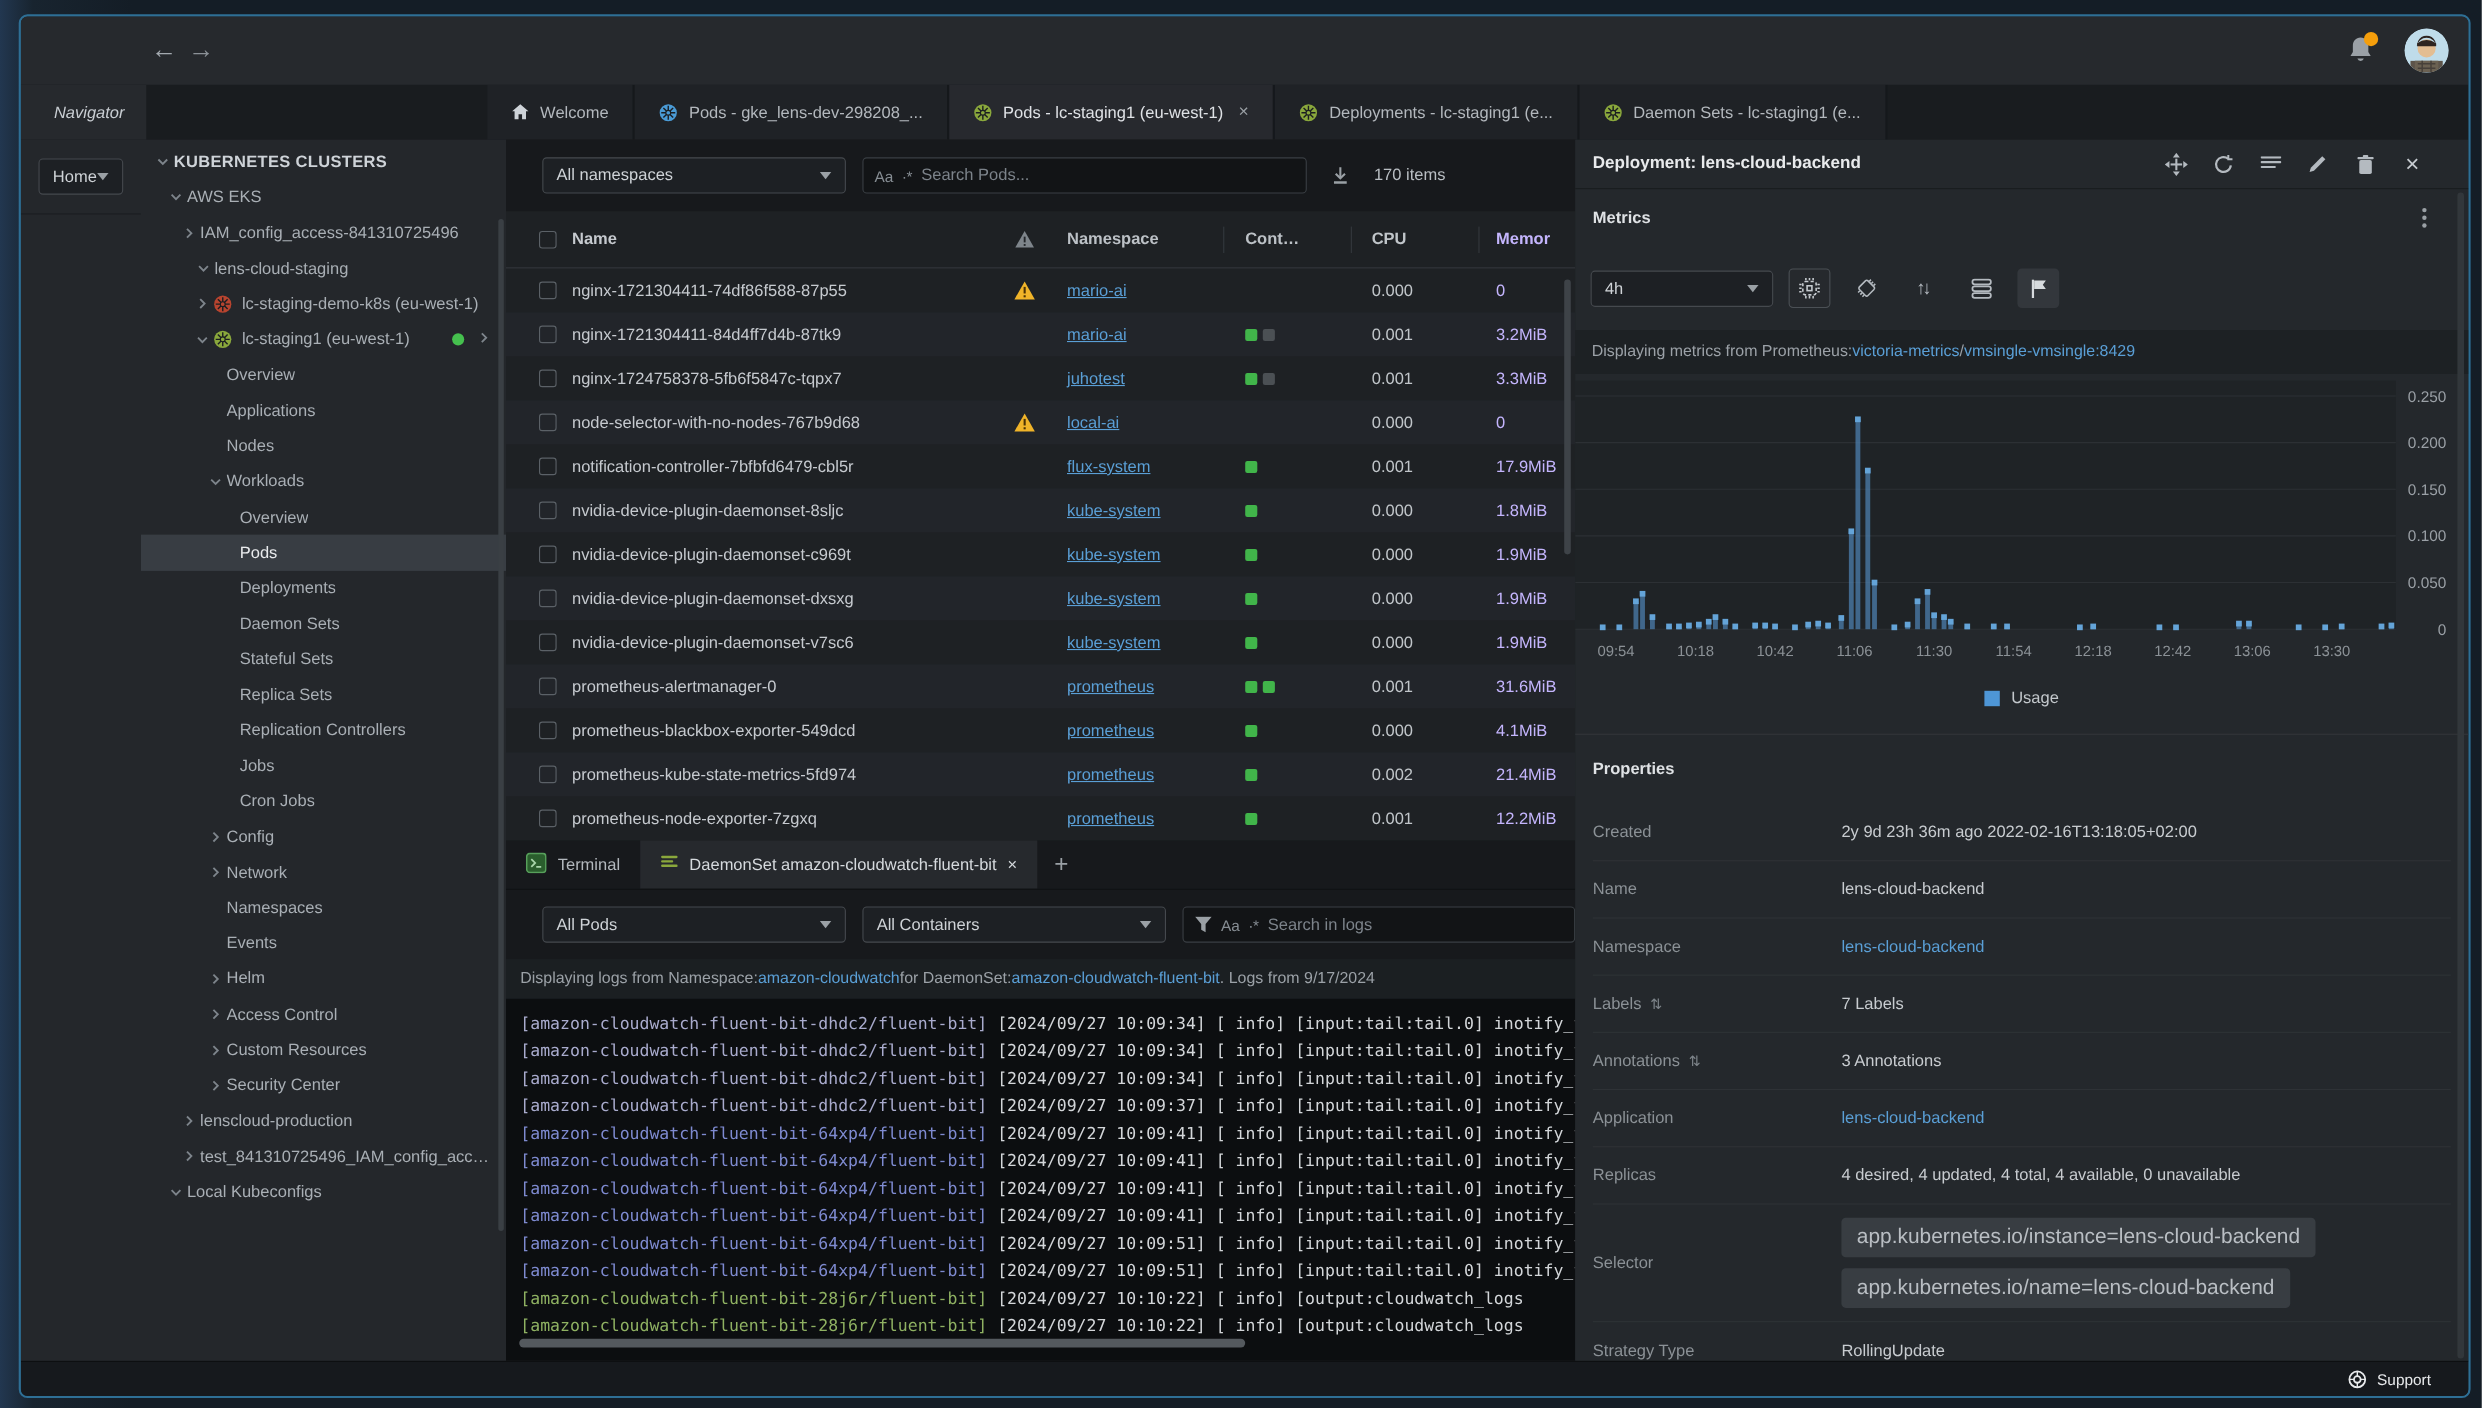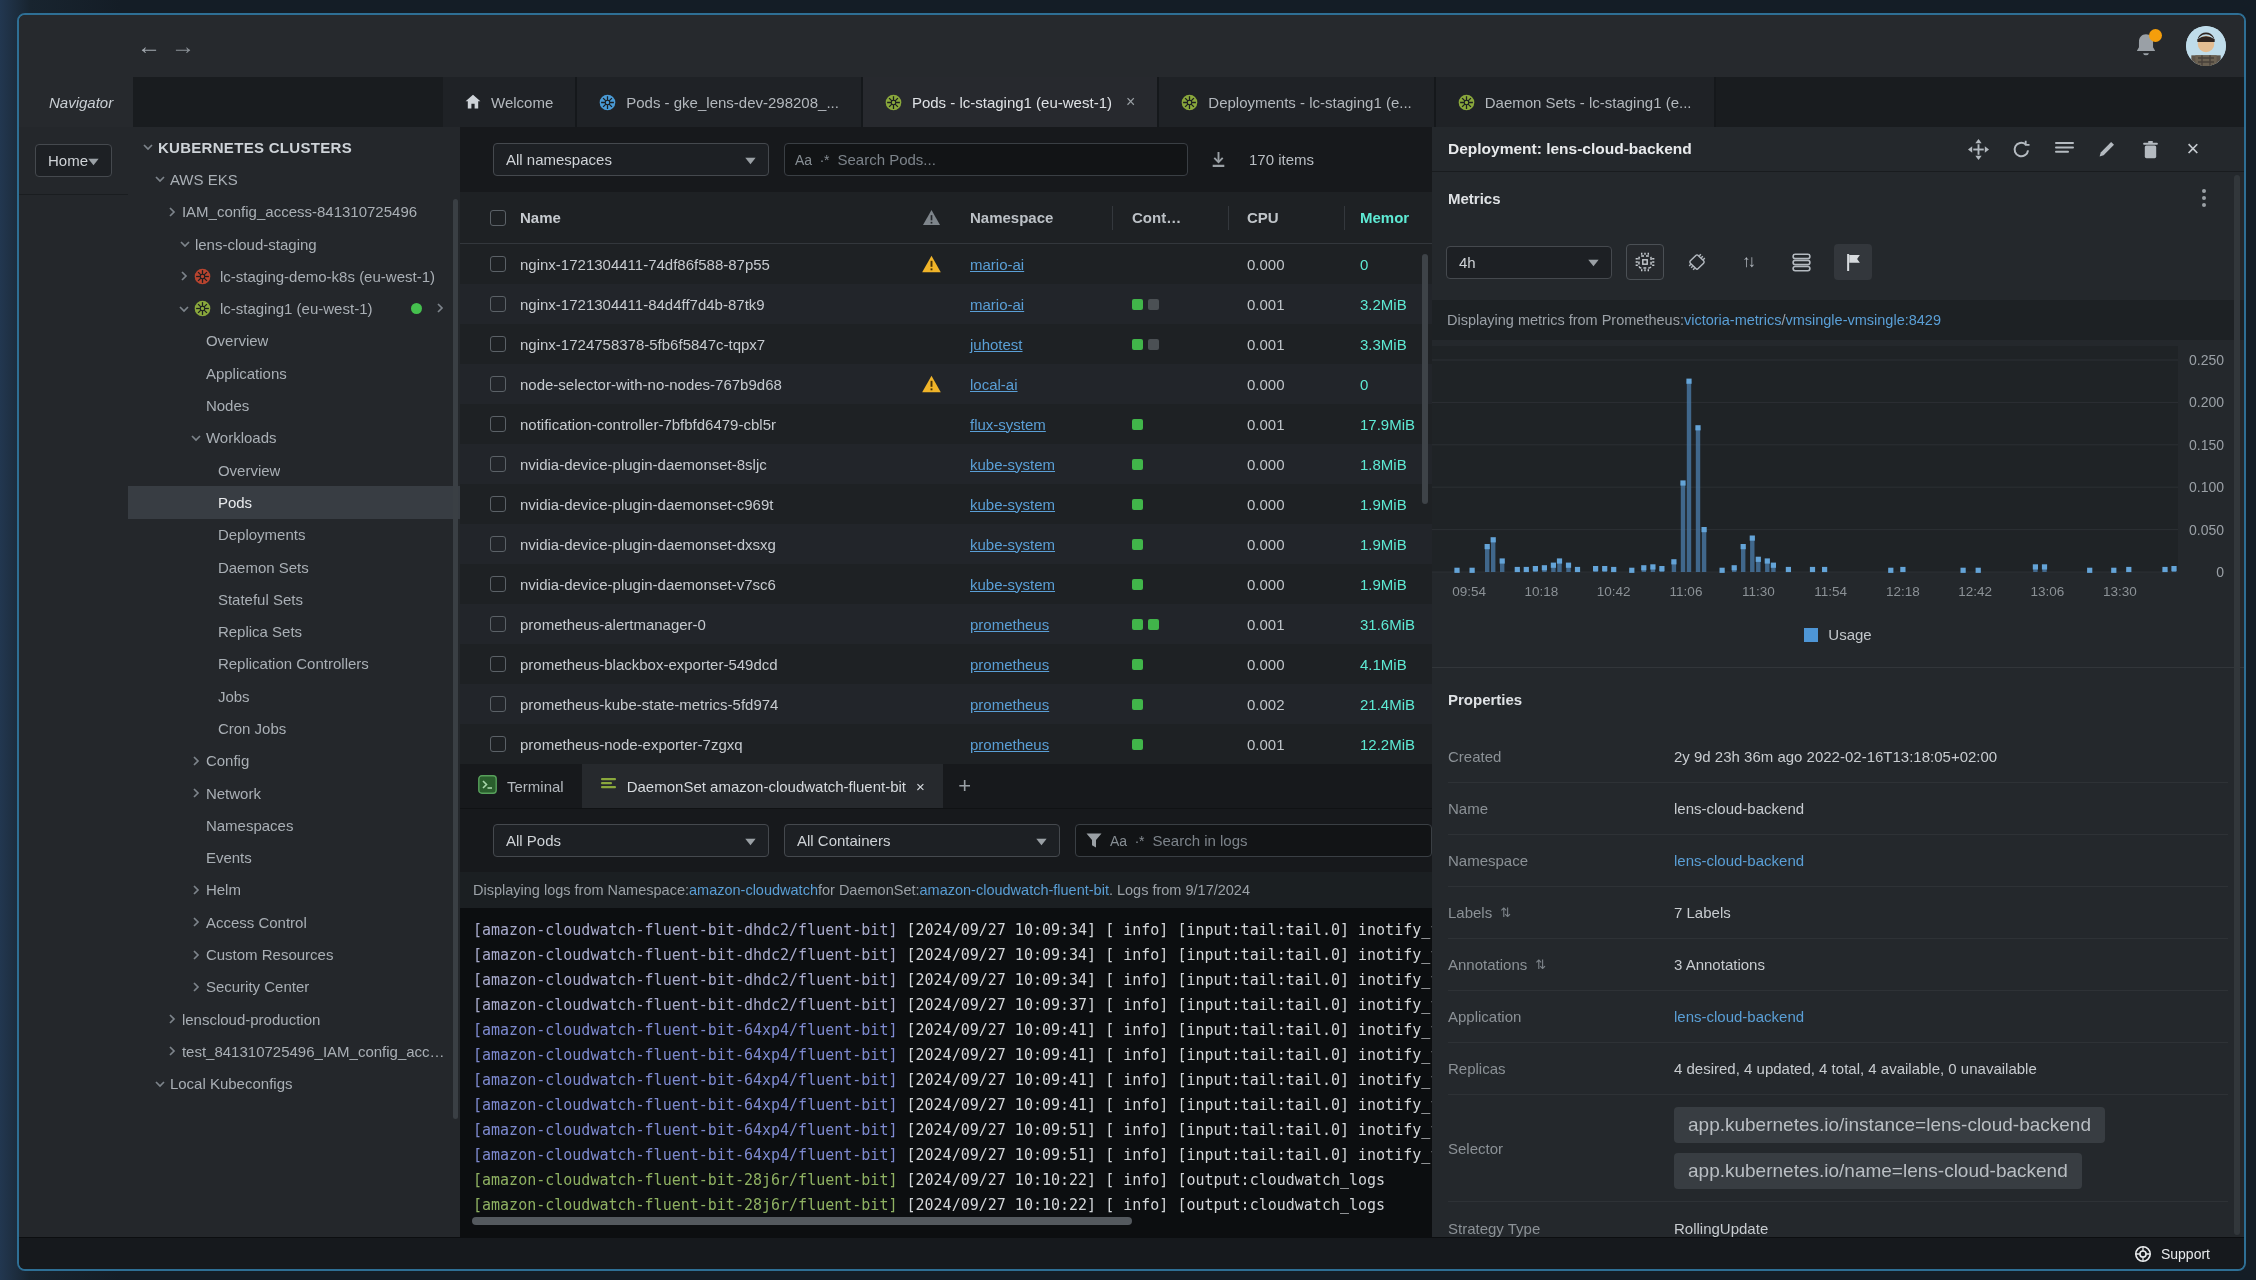--- a/index.html
+++ b/index.html
@@ -67,21 +67,21 @@
   .rows { height:520px; flex:0 0 auto; position:relative; overflow:hidden; }
   .trow { height:40px; display:flex; align-items:center; cursor:pointer; }
   .trow.alt { background:#22252a; }
   .cb { width:16px; height:16px; border:1px solid #5b6167; border-radius:3px; flex:0 0 auto; }
   .c-check { width:60px; padding-left:30px; flex:0 0 auto; }
   .c-name { width:372px; flex:0 0 auto; white-space:nowrap; overflow:hidden; color:#c6cacf; }
   .c-warn { width:78px; flex:0 0 auto; display:flex; justify-content:center; }
   .c-ns { width:162px; flex:0 0 auto; }
   .c-cont { width:115px; flex:0 0 auto; display:flex; gap:5px; }
   .c-cpu { width:113px; flex:0 0 auto; color:#c0c5c9; }
-  .c-mem { flex:1; color:#5eead4; white-space:nowrap; overflow:hidden; }
+  .c-mem { flex:1; color:#c4b5fd; white-space:nowrap; overflow:hidden; }
   .nslink { color:#5a9fd6; text-decoration:underline; cursor:pointer;margin-top:20px; }
   .sq { width:11px; height:11px; border-radius:2px; }
   .sq.on { background:#41b54a; } .sq.off { background:#4b5054; }
   .hdiv { position:absolute; top:14px; height:24px; width:1px; background:#34383d; }
   .table-scroll { position:absolute; right:4px; top:10px; width:6px; height:250px; background:#3e4348; border-radius:3px; }
   
   .docktabs { height:44px; background:#17191c; display:flex; align-items:stretch; flex:0 0 auto; }
   .dtab { display:flex; align-items:center; gap:10px; padding:0 18px; color:#b3b8bd; cursor:pointer; white-space:nowrap; }
   .dtab.active { background:#26292d; color:#d6dade; }
   .dplus { width:44px; display:flex; align-items:center; justify-content:center; color:#9aa0a5; font-size:22px; cursor:pointer; }

